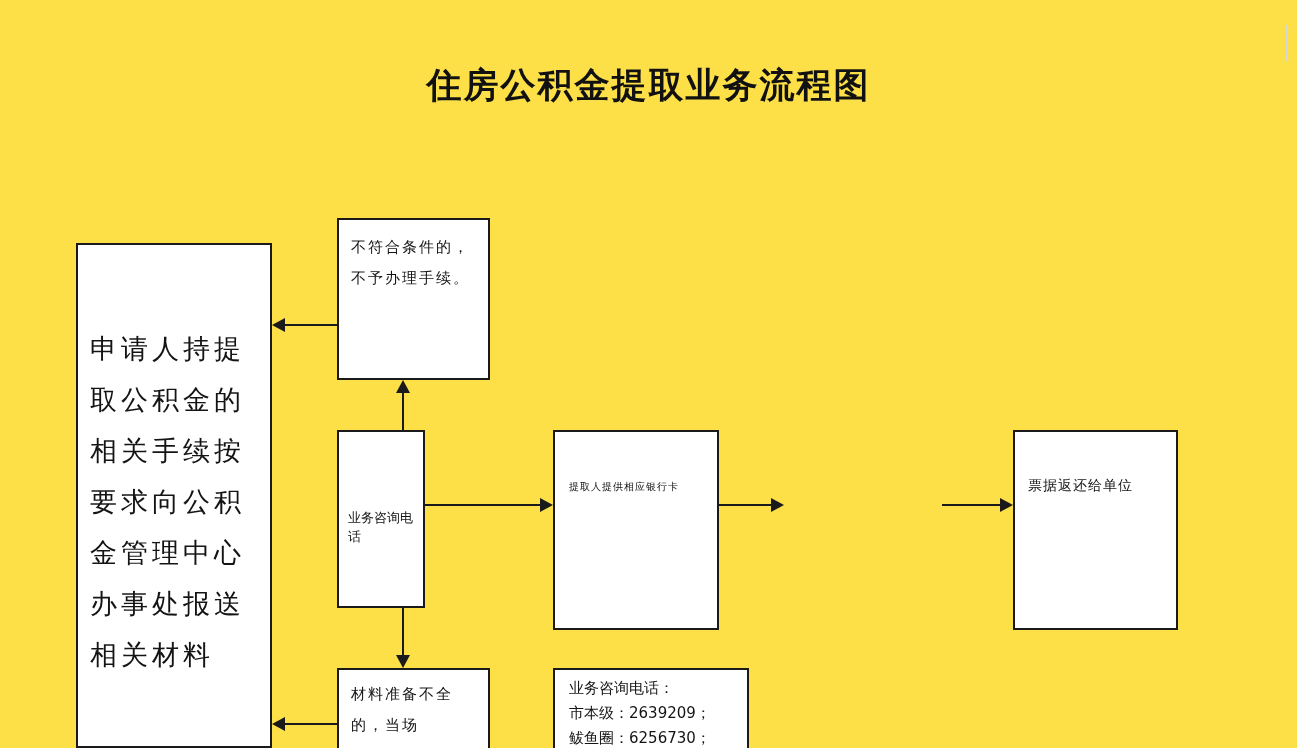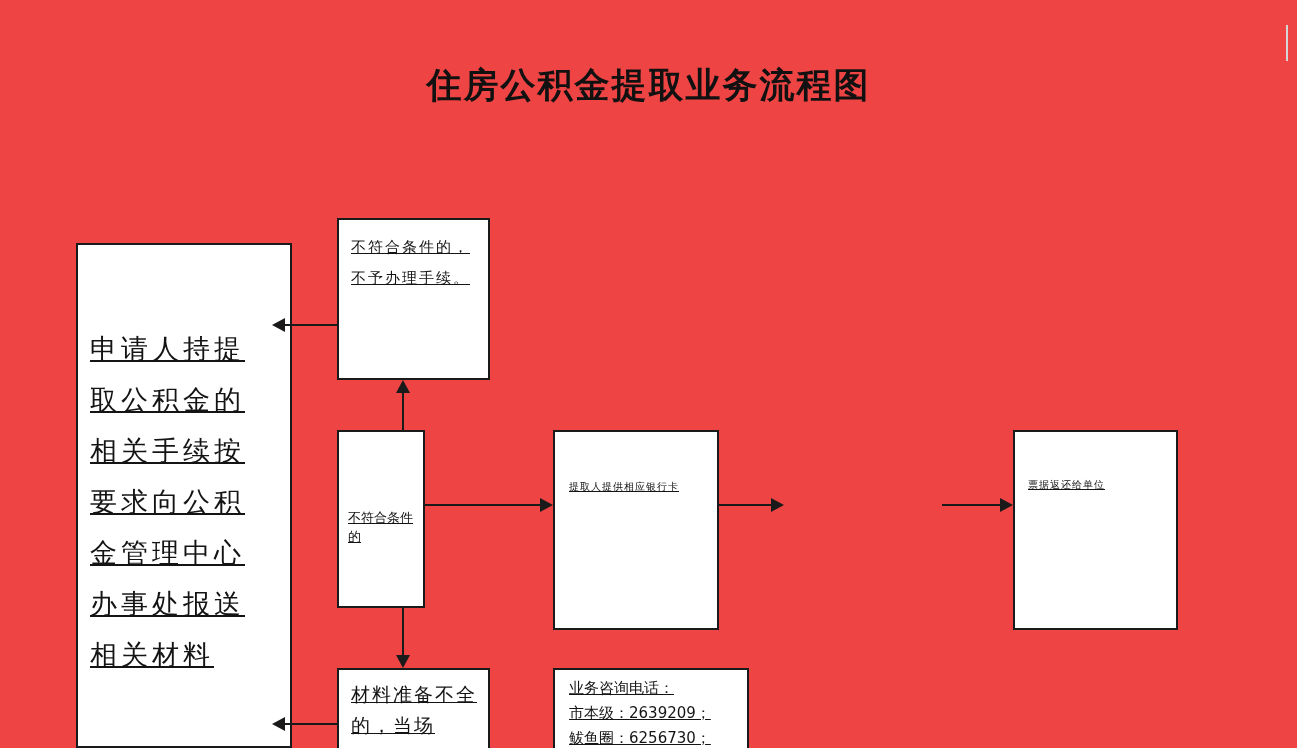--- a/index.html
+++ b/index.html
@@ -7,21 +7,21 @@
     padding: 0;
     background: #ffffff;
   }
   body {
     font-family: "DejaVu Sans", "Liberation Sans", sans-serif;
   }
   #page {
     position: relative;
     width: 1297px;
     height: 748px;
-    background: #ef4444;
+    background: #fde047;
     overflow: hidden;
   }
   .title {
     position: absolute;
     left: 0;
     top: 62px;
     width: 1297px;
     text-align: center;
     font-family: "DejaVu Serif", "Liberation Serif", serif;
     font-weight: bold;
@@ -34,27 +34,26 @@
     position: absolute;
     box-sizing: border-box;
     border: 2px solid #1a1a1a;
     background: #ffffff;
     color: #141414;
     font-family: "DejaVu Sans", "Liberation Sans", sans-serif;
   }
   .box .txt {
     position: absolute;
     display: block;
-    text-decoration: underline;
   }
   
   #box-applicant {
     left: 76px;
     top: 243px;
-    width: 216px;
+    width: 196px;
     height: 505px;
   }
   #box-applicant .txt {
     left: 12px;
     top: 78px;
     width: 172px;
     font-size: 27px;
     line-height: 51px;
     letter-spacing: 4px;
     text-align: left;
@@ -123,36 +122,36 @@
   #box-receipt {
     left: 1013px;
     top: 430px;
     width: 165px;
     height: 200px;
   }
   #box-receipt .txt {
     left: 13px;
     top: 42px;
     width: 142px;
-    font-size: 10px;
+    font-size: 14px;
     line-height: 22px;
     letter-spacing: 1px;
   }
   
   #box-incomplete {
     left: 337px;
     top: 668px;
     width: 153px;
     height: 140px;
   }
   #box-incomplete .txt {
     left: 12px;
     top: 9px;
     width: 132px;
-    font-size: 19px;
+    font-size: 15px;
     line-height: 31px;
     letter-spacing: 2px;
   }
   
   #box-contact {
     left: 553px;
     top: 668px;
     width: 196px;
     height: 120px;
   }
@@ -215,21 +214,21 @@
 
   <div class="box" id="box-applicant">
     <span class="txt">申请人持提取公积金的相关手续按要求向公积金管理中心办事处报送相关材料</span>
   </div>
 
   <div class="box" id="box-not-eligible">
     <span class="txt">不符合条件的，不予办理手续。</span>
   </div>
 
   <div class="box" id="box-review">
-    <span class="txt">不符合条件的</span>
+    <span class="txt">业务咨询电话</span>
   </div>
 
   <div class="box" id="box-bankcard">
     <span class="txt">提取人提供相应银行卡</span>
   </div>
 
 
   <div class="box" id="box-receipt">
     <span class="txt">票据返还给单位</span>
   </div>

